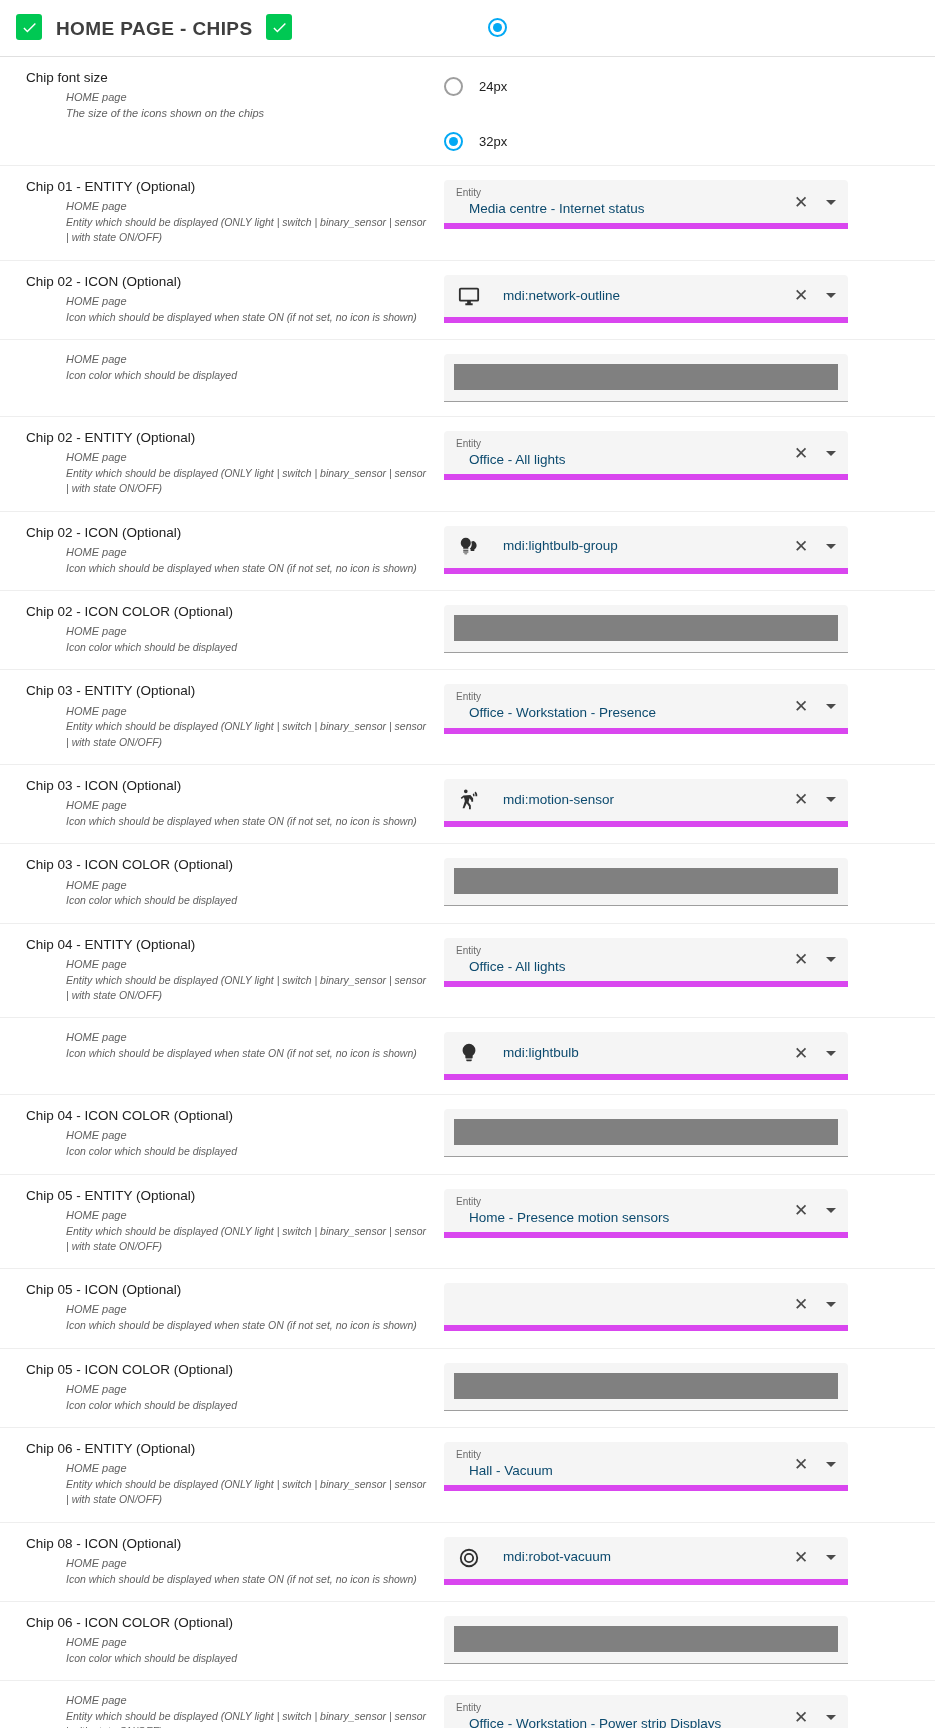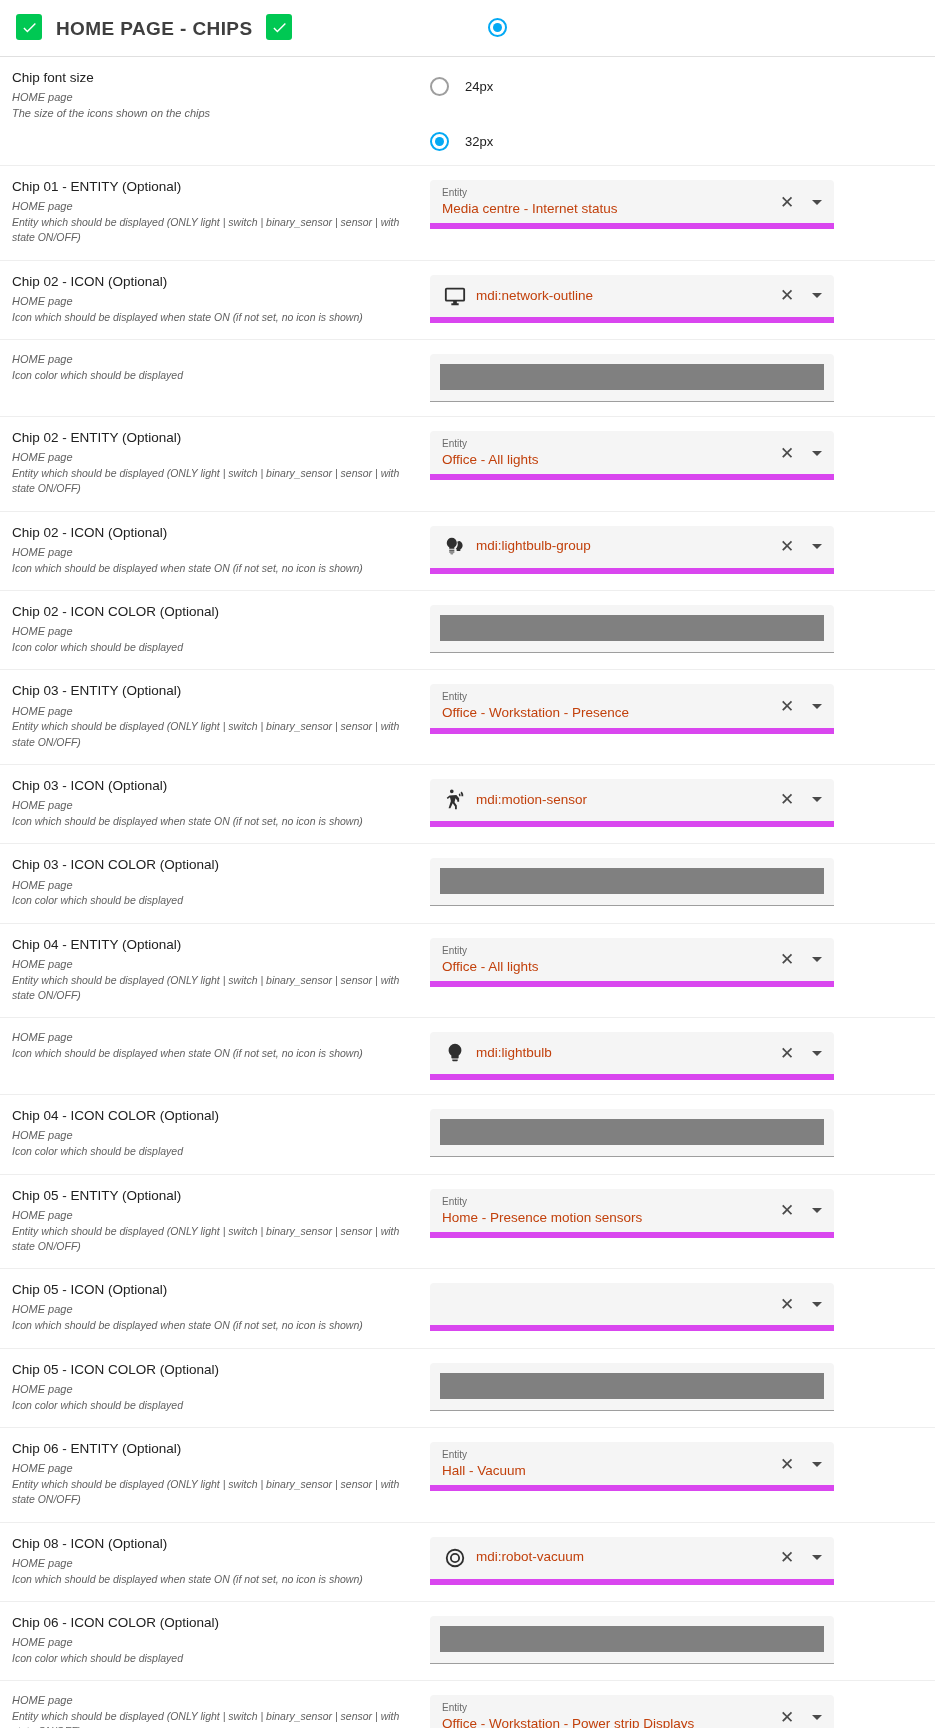--- a/index.html
+++ b/index.html
@@ -60,21 +60,21 @@
     left: 3px; top: 3px;
     width: 9px; height: 9px;
     border-radius: 50%;
     background: #03a9f4;
   }
 
   
   .row {
     display: flex;
     border-bottom: 1px solid #eeeeee;
-    padding: 12px 16px 14px 12px;
+    padding: 12px 16px 14px 26px;
     align-items: flex-start;
     min-height: 64px;
   }
   .row .left {
     width: 418px;
     flex: 0 0 418px;
     padding-right: 14px;
   }
   .row .right {
     flex: 1 1 auto;
@@ -87,20 +87,21 @@
     font-size: 13.5px;
     color: #212121;
     line-height: 1.35;
     margin-bottom: 3px;
   }
   .sub {
     font-size: 11px;
     font-style: italic;
     color: #616161;
     line-height: 1.45;
+    margin-left: 40px;
   }
   .sub.small { font-size: 10.5px; }
 
   
   .radio-list { display: flex; flex-direction: column; gap: 36px; padding-top: 6px;}
   .radio-opt { display: flex; align-items: center; gap: 16px; }
   .radio-opt .opt-label { font-size: 13px; color: #212121; }
 
   
   .field {
@@ -115,25 +116,26 @@
   }
   .field .fcontent { flex: 1 1 auto; min-width: 0; }
   .field .flabel {
     font-size: 10px;
     color: #6b6b6b;
     line-height: 1.2;
     margin-bottom: 2px;
   }
   .field .fvalue {
     font-size: 13.5px;
-    color: #c2410c;
+    color: #0c4a6e;
     line-height: 1.2;
     white-space: nowrap;
     overflow: hidden;
     text-overflow: ellipsis;
+    margin-left: 13px;
   }
   .field .ficonleft {
     width: 26px; flex: 0 0 26px;
     display:flex; align-items:center; justify-content:center;
     margin-right: 8px;
     color: #3a3a3a;
   }
   .field .factions {
     display: flex; align-items: center; gap: 4px;
     flex: 0 0 auto;

